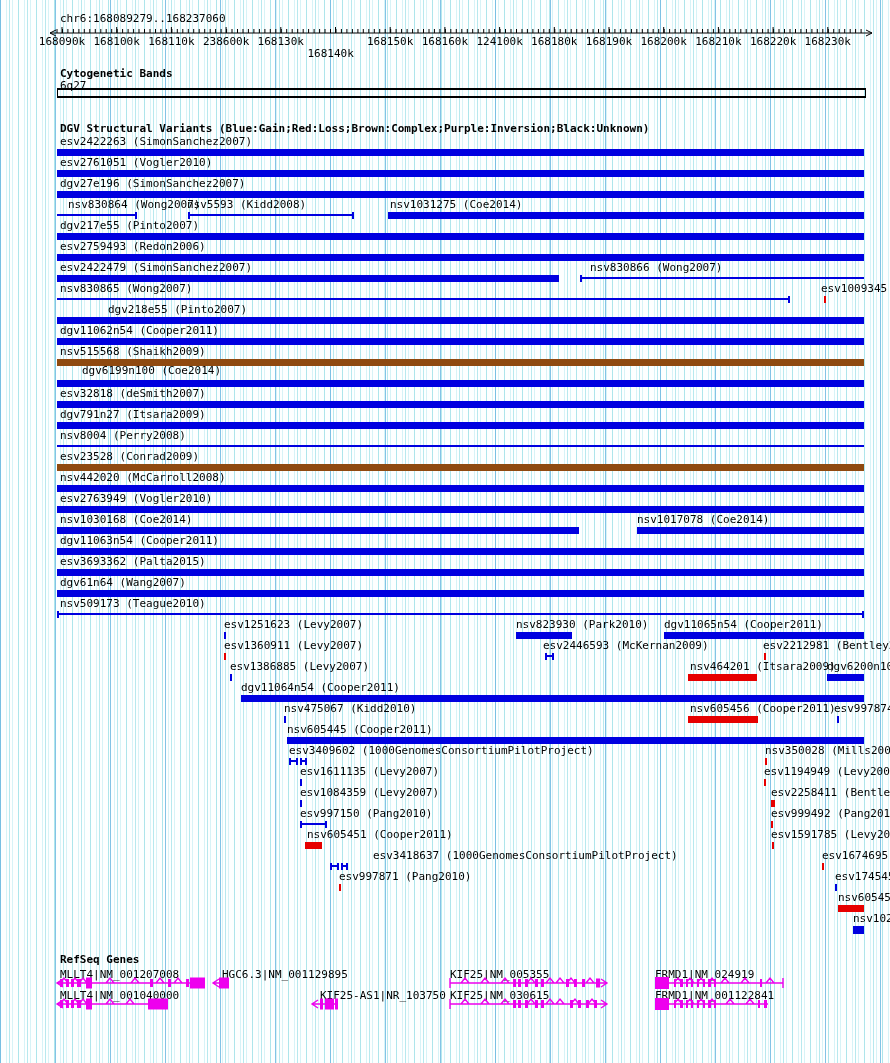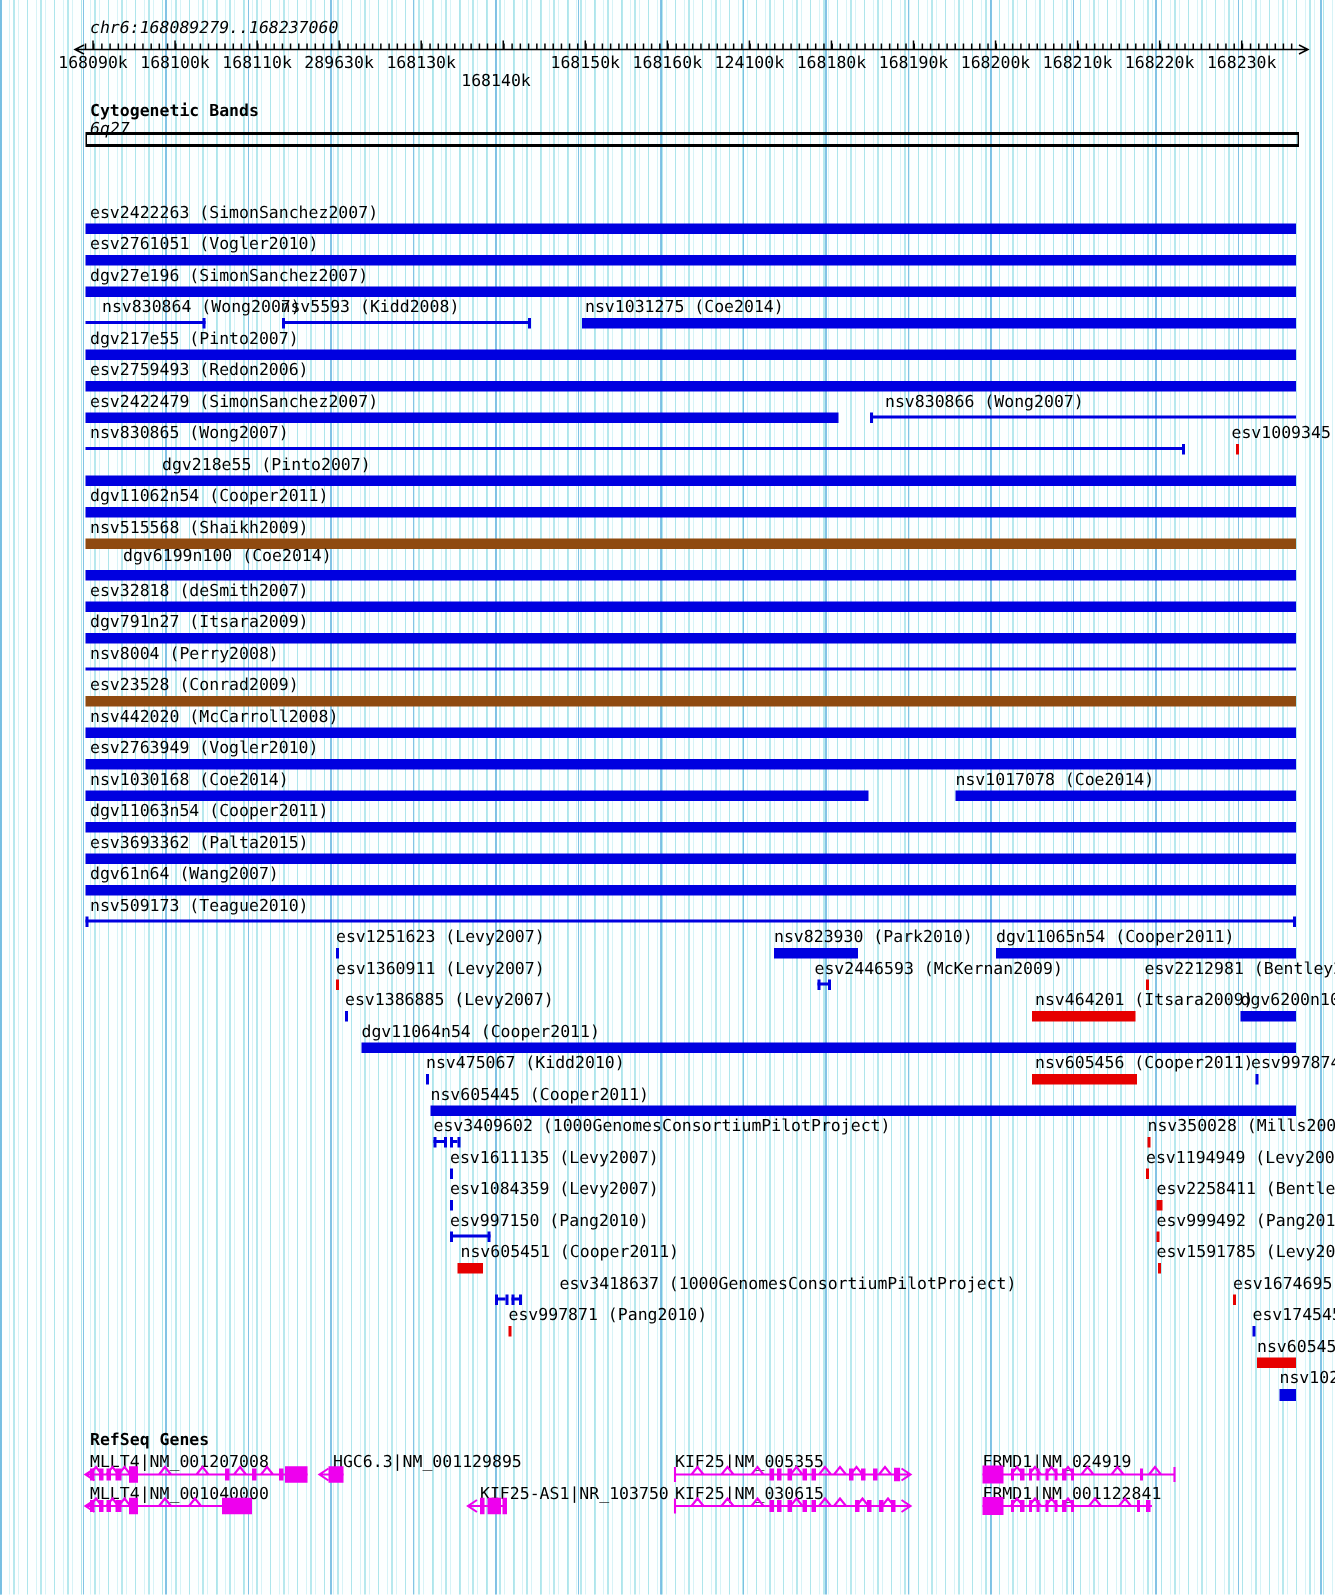--- a/index.html
+++ b/index.html
@@ -6,58 +6,59 @@
   #browser{
     position:relative; width:890px; height:1063px; overflow:hidden;
     font-family:"DejaVu Sans Mono","Liberation Mono",monospace;
     font-size:11px; color:#000; background-color:#fdffff;
     background-image:
       repeating-linear-gradient(90deg, rgba(110,185,225,0.85) 0px, rgba(110,185,225,0.85) 1px, transparent 1px, transparent 55px),
       repeating-linear-gradient(90deg, rgba(160,225,232,0.75) 0px, rgba(160,225,232,0.75) 1px, transparent 1px, transparent 9px),
       repeating-linear-gradient(90deg, rgba(205,240,245,0.8) 0px, rgba(205,240,245,0.8) 1px, transparent 1px, transparent 6px);
   }
   .abs{position:absolute;}
-  .lbl{position:absolute; white-space:nowrap; line-height:12px; height:12px;font-style:italic;}
+  .lbl{position:absolute; white-space:nowrap; line-height:12px; height:12px;}
   .hdr{position:absolute; white-space:nowrap; font-weight:bold; line-height:13px;}
   #cyto-box{position:absolute; border:1px solid #000; border-top-width:2px; border-bottom-width:2px; background:transparent;}
   .axis-lbl{position:absolute; width:56px; text-align:center; line-height:12px;}
   svg{display:block;}
 </style>
 </head>
 <body>
 
 <div id="browser">
   <div class="lbl" style="left:60px;top:13px;">chr6:168089279..168237060</div>
   <div class="abs" id="ruler-holder" style="left:0;top:0;">
       <svg width="890" height="40">
         <path d="M50 33 L872 33 M57.0 33 L57.0 29 M62.5 33 L62.5 29 M67.9 33 L67.9 29 M73.4 33 L73.4 29 M78.9 33 L78.9 29 M84.3 33 L84.3 29 M89.8 33 L89.8 29 M95.3 33 L95.3 29 M100.8 33 L100.8 29 M106.2 33 L106.2 29 M111.7 33 L111.7 29 M117.2 33 L117.2 29 M122.6 33 L122.6 29 M128.1 33 L128.1 29 M133.6 33 L133.6 29 M139.0 33 L139.0 29 M144.5 33 L144.5 29 M150.0 33 L150.0 29 M155.5 33 L155.5 29 M160.9 33 L160.9 29 M166.4 33 L166.4 29 M171.9 33 L171.9 29 M177.3 33 L177.3 29 M182.8 33 L182.8 29 M188.3 33 L188.3 29 M193.7 33 L193.7 29 M199.2 33 L199.2 29 M204.7 33 L204.7 29 M210.2 33 L210.2 29 M215.6 33 L215.6 29 M221.1 33 L221.1 29 M226.6 33 L226.6 29 M232.0 33 L232.0 29 M237.5 33 L237.5 29 M243.0 33 L243.0 29 M248.4 33 L248.4 29 M253.9 33 L253.9 29 M259.4 33 L259.4 29 M264.9 33 L264.9 29 M270.3 33 L270.3 29 M275.8 33 L275.8 29 M281.3 33 L281.3 29 M286.7 33 L286.7 29 M292.2 33 L292.2 29 M297.7 33 L297.7 29 M303.2 33 L303.2 29 M308.6 33 L308.6 29 M314.1 33 L314.1 29 M319.6 33 L319.6 29 M325.0 33 L325.0 29 M330.5 33 L330.5 29 M336.0 33 L336.0 29 M341.4 33 L341.4 29 M346.9 33 L346.9 29 M352.4 33 L352.4 29 M357.9 33 L357.9 29 M363.3 33 L363.3 29 M368.8 33 L368.8 29 M374.3 33 L374.3 29 M379.7 33 L379.7 29 M385.2 33 L385.2 29 M390.7 33 L390.7 29 M396.1 33 L396.1 29 M401.6 33 L401.6 29 M407.1 33 L407.1 29 M412.6 33 L412.6 29 M418.0 33 L418.0 29 M423.5 33 L423.5 29 M429.0 33 L429.0 29 M434.4 33 L434.4 29 M439.9 33 L439.9 29 M445.4 33 L445.4 29 M450.8 33 L450.8 29 M456.3 33 L456.3 29 M461.8 33 L461.8 29 M467.3 33 L467.3 29 M472.7 33 L472.7 29 M478.2 33 L478.2 29 M483.7 33 L483.7 29 M489.1 33 L489.1 29 M494.6 33 L494.6 29 M500.1 33 L500.1 29 M505.5 33 L505.5 29 M511.0 33 L511.0 29 M516.5 33 L516.5 29 M522.0 33 L522.0 29 M527.4 33 L527.4 29 M532.9 33 L532.9 29 M538.4 33 L538.4 29 M543.8 33 L543.8 29 M549.3 33 L549.3 29 M554.8 33 L554.8 29 M560.2 33 L560.2 29 M565.7 33 L565.7 29 M571.2 33 L571.2 29 M576.7 33 L576.7 29 M582.1 33 L582.1 29 M587.6 33 L587.6 29 M593.1 33 L593.1 29 M598.5 33 L598.5 29 M604.0 33 L604.0 29 M609.5 33 L609.5 29 M614.9 33 L614.9 29 M620.4 33 L620.4 29 M625.9 33 L625.9 29 M631.4 33 L631.4 29 M636.8 33 L636.8 29 M642.3 33 L642.3 29 M647.8 33 L647.8 29 M653.2 33 L653.2 29 M658.7 33 L658.7 29 M664.2 33 L664.2 29 M669.6 33 L669.6 29 M675.1 33 L675.1 29 M680.6 33 L680.6 29 M686.1 33 L686.1 29 M691.5 33 L691.5 29 M697.0 33 L697.0 29 M702.5 33 L702.5 29 M707.9 33 L707.9 29 M713.4 33 L713.4 29 M718.9 33 L718.9 29 M724.3 33 L724.3 29 M729.8 33 L729.8 29 M735.3 33 L735.3 29 M740.8 33 L740.8 29 M746.2 33 L746.2 29 M751.7 33 L751.7 29 M757.2 33 L757.2 29 M762.6 33 L762.6 29 M768.1 33 L768.1 29 M773.6 33 L773.6 29 M779.0 33 L779.0 29 M784.5 33 L784.5 29 M790.0 33 L790.0 29 M795.5 33 L795.5 29 M800.9 33 L800.9 29 M806.4 33 L806.4 29 M811.9 33 L811.9 29 M817.3 33 L817.3 29 M822.8 33 L822.8 29 M828.3 33 L828.3 29 M833.7 33 L833.7 29 M839.2 33 L839.2 29 M844.7 33 L844.7 29 M850.2 33 L850.2 29 M855.6 33 L855.6 29 M861.1 33 L861.1 29 M62.0 33 L62.0 27 M116.7 33 L116.7 27 M171.4 33 L171.4 27 M226.1 33 L226.1 27 M280.8 33 L280.8 27 M335.5 33 L335.5 27 M390.2 33 L390.2 27 M444.9 33 L444.9 27 M499.6 33 L499.6 27 M554.3 33 L554.3 27 M609.0 33 L609.0 27 M663.7 33 L663.7 27 M718.4 33 L718.4 27 M773.1 33 L773.1 27 M827.8 33 L827.8 27 M56 30 L50 33 L56 36 M866 30 L872 33 L866 36 " stroke="#000" stroke-width="1" fill="none"></path>
       </svg>
     </div>
   <div class="abs" id="axis-labels">
       <div class="axis-lbl" style="left: 34px; top: 36px; width: 56px; text-align: center; line-height: 12px; position: absolute;">168090k</div>
       <div class="axis-lbl" style="left: 88.7px; top: 36px; width: 56px; text-align: center; line-height: 12px; position: absolute;">168100k</div>
       <div class="axis-lbl" style="left: 143.4px; top: 36px; width: 56px; text-align: center; line-height: 12px; position: absolute;">168110k</div>
-      <div class="axis-lbl" style="left: 198.1px; top: 36px; width: 56px; text-align: center; line-height: 12px; position: absolute;">289630k</div>
+      <div class="axis-lbl" style="left: 198.1px; top: 36px; width: 56px; text-align: center; line-height: 12px; position: absolute;">238600k</div>
       <div class="axis-lbl" style="left: 252.8px; top: 36px; width: 56px; text-align: center; line-height: 12px; position: absolute;">168130k</div>
       <div class="axis-lbl" style="left: 307.5px; top: 48px; width: 56px; text-align: left; line-height: 12px; position: absolute;">168140k</div>
       <div class="axis-lbl" style="left: 362.2px; top: 36px; width: 56px; text-align: center; line-height: 12px; position: absolute;">168150k</div>
       <div class="axis-lbl" style="left: 416.9px; top: 36px; width: 56px; text-align: center; line-height: 12px; position: absolute;">168160k</div>
       <div class="axis-lbl" style="left: 471.6px; top: 36px; width: 56px; text-align: center; line-height: 12px; position: absolute;">124100k</div>
       <div class="axis-lbl" style="left: 526.3px; top: 36px; width: 56px; text-align: center; line-height: 12px; position: absolute;">168180k</div>
       <div class="axis-lbl" style="left: 581px; top: 36px; width: 56px; text-align: center; line-height: 12px; position: absolute;">168190k</div>
       <div class="axis-lbl" style="left: 635.7px; top: 36px; width: 56px; text-align: center; line-height: 12px; position: absolute;">168200k</div>
       <div class="axis-lbl" style="left: 690.4px; top: 36px; width: 56px; text-align: center; line-height: 12px; position: absolute;">168210k</div>
       <div class="axis-lbl" style="left: 745.1px; top: 36px; width: 56px; text-align: center; line-height: 12px; position: absolute;">168220k</div>
       <div class="axis-lbl" style="left: 799.8px; top: 36px; width: 56px; text-align: center; line-height: 12px; position: absolute;">168230k</div>
     </div>
 
   <div class="hdr" style="left:60px;top:67px;">Cytogenetic Bands</div>
   <div class="lbl" style="left:60px;top:80px;">6q27</div>
   <div id="cyto-box" style="left:57px;top:88px;width:807px;height:6px;"></div>
 
+  <div class="hdr" style="left:60px;top:122px;">DGV Structural Variants (Blue:Gain;Red:Loss;Brown:Complex;Purple:Inversion;Black:Unknown)</div>
   <div class="abs" id="tracks" style="left:0;top:0;">
       <div style="left: 60px; top: 136px; white-space: nowrap; line-height: 12px; position: absolute;">esv2422263 (SimonSanchez2007)</div>
       <div style="left: 57px; top: 149px; width: 807px; height: 7px; background: rgb(0, 0, 224); position: absolute;"></div>
       <div style="left: 60px; top: 157px; white-space: nowrap; line-height: 12px; position: absolute;">esv2761051 (Vogler2010)</div>
       <div style="left: 57px; top: 170px; width: 807px; height: 7px; background: rgb(0, 0, 224); position: absolute;"></div>
       <div style="left: 60px; top: 178px; white-space: nowrap; line-height: 12px; position: absolute;">dgv27e196 (SimonSanchez2007)</div>
       <div style="left: 57px; top: 191px; width: 807px; height: 7px; background: rgb(0, 0, 224); position: absolute;"></div>
       <div style="left: 68px; top: 199px; white-space: nowrap; line-height: 12px; position: absolute;">nsv830864 (Wong2007)</div>
       <div style="left: 57px; top: 214px; width: 80px; height: 2px; background: rgb(0, 0, 224); position: absolute;"></div>
       <div style="left: 135px; top: 212px; width: 2px; height: 7px; background: rgb(0, 0, 224); position: absolute;"></div>

